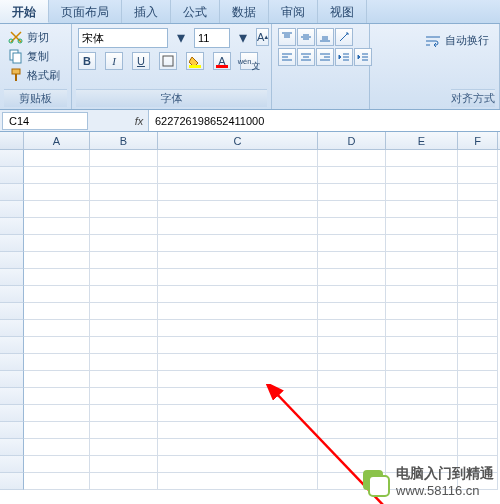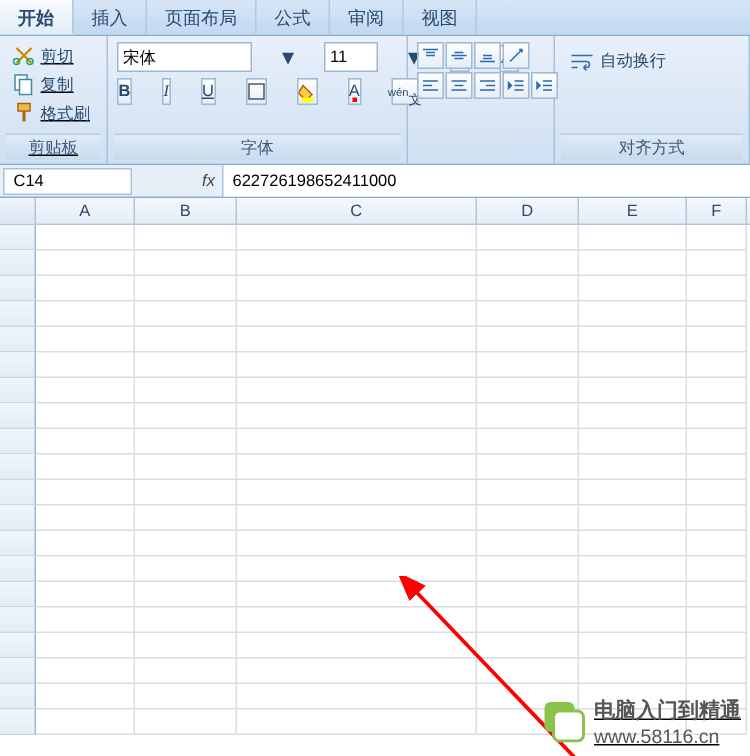--- a/index.html
+++ b/index.html
@@ -7,39 +7,39 @@
 
 .tabs { display: flex; background: linear-gradient(#d6e6f8, #c2d9f0); height: 24px; font-size: 12px; border-bottom: 1px solid #8aaed0; }
 .tab { padding: 4px 12px; color: #2a4a70; cursor: pointer; border-right: 1px solid #b0c8e0; }
 .tab.active { background: linear-gradient(#f8fbfe, #e2edf8); border-bottom: 1px solid #e2edf8; font-weight: bold; }
 
 .ribbon { display: flex; background: linear-gradient(#e8f0fa, #d0e0f2); height: 86px; border-bottom: 1px solid #8aaed0; }
 .group { border-right: 1px solid #a8c2dc; padding: 2px 4px; display: flex; flex-direction: column; }
 .group-body { flex: 1; display: flex; }
 .group-label { text-align: center; font-size: 11px; color: #3a5a80; padding: 1px 0; background: linear-gradient(#e0eaf5, #c8daee); border-top: 1px solid #b8cee5; }
 
-.clip { width: 72px; text-decoration: underline; }
+.clip { width: 72px; }
 .clip-btn { display: flex; align-items: center; gap: 3px; font-size: 11px; color: #2a4a70; padding: 1px 2px; cursor: pointer; }
 .clip-btn svg { width: 16px; height: 16px; }
 
 .font-group { width: 200px; }
-.font-row { display: flex; align-items: flex-end; gap: 20px; padding: 2px; }
+.font-row { display: flex; align-items: flex-start; gap: 9px; padding: 2px; }
 .font-select { border: 1px solid #9ab8d6; background: #fff; font-size: 11px; height: 20px; padding: 0 3px; }
 .fname { width: 90px; }
 .fsize { width: 36px; }
 .sq { width: 18px; height: 18px; border: 1px solid #a0bad6; background: linear-gradient(#fefefe, #e6eef8); display: flex; align-items: center; justify-content: center; font-size: 11px; cursor: pointer; color: #2a4a70; }
 .sq.b { font-weight: bold; }
 .sq.i { font-style: italic; font-family: serif; }
 .sq.u { text-decoration: underline; }
 
 .align-group { width: 98px; }
 .ag-col { display: flex; flex-direction: column; gap: 2px; padding: 2px; }
 .ag-row { display: flex; gap: 1px; }
 
-.wrap-group { flex: 1; }
+.wrap-group { flex: 1; align-items: flex-end; }
 .wrap-btn { display: flex; align-items: center; gap: 4px; font-size: 11px; color: #2a4a70; padding: 3px 4px; cursor: pointer; }
 .wrap-btn svg { width: 16px; height: 14px; }
 
 .namebar { display: flex; height: 22px; background: #e6eef8; border-bottom: 1px solid #8aaed0; font-size: 11px; align-items: center; }
 .namebox { width: 86px; border: 1px solid #a8c2dc; background: #fff; padding: 2px 6px; margin: 0 2px; }
 .fx { width: 18px; text-align: center; font-style: italic; color: #444; }
 .formula { flex: 1; border-left: 1px solid #a8c2dc; padding: 2px 6px; background: #fff; height: 100%; display: flex; align-items: center; }
 
 .grid-area { position: relative; background: #fff; }
 .colhdr { display: flex; height: 18px; background: linear-gradient(#f4f8fc, #e4ecf6); border-bottom: 1px solid #b0c4da; }
@@ -48,34 +48,35 @@
 .rows { }
 .row { display: flex; height: 17px; }
 .rh { width: 24px; border-right: 1px solid #9ab8d6; border-bottom: 1px solid #c8d6e6; background: linear-gradient(#f0f5fb, #e4ecf6); }
 .cell { border-right: 1px solid #d4dde8; border-bottom: 1px solid #d4dde8; font-size: 11px; }
 
 .selcell { position: absolute; border: 2px solid #000; background: #fff; font-size: 11px; text-align: right; padding: 0 3px; line-height: 15px; }
 .selcell::after { content: ''; position: absolute; right: -3px; bottom: -3px; width: 5px; height: 5px; background: #000; }
 
 .arrow { position: absolute; pointer-events: none; }
 
-.watermark { position: absolute; right: 6px; bottom: 6px; display: flex; align-items: flex-start; gap: 6px; text-decoration: underline; }
+.watermark { position: absolute; right: 6px; bottom: 6px; display: flex; align-items: center; gap: 6px; }
 .wm-logo { width: 30px; height: 30px; }
 .wm-txt { display: flex; flex-direction: column; font-size: 11px; }
 .wm-cn { color: #555; font-weight: bold; font-size: 14px; }
 .wm-url { color: #555; font-size: 13px; }
 </style>
 </head>
 <body>
 
 <div class="tabs">
   <div class="tab active">开始</div>
+  <div class="tab">页面布局</div>
   <div class="tab">插入</div>
-  <div class="tab">页面布局</div>
   <div class="tab">公式</div>
+  <div class="tab">数据</div>
   <div class="tab">审阅</div>
   <div class="tab">视图</div>
 </div>
 
 <div class="ribbon">
   <div class="group clip">
     <div class="group-body" style="flex-direction:column;gap:1px;padding:2px;">
       <div class="clip-btn">
         <svg viewBox="0 0 16 16">
             <path d="M3 3l10 10M13 3L3 13" stroke="#c80" stroke-width="1.5" fill="none"></path>

